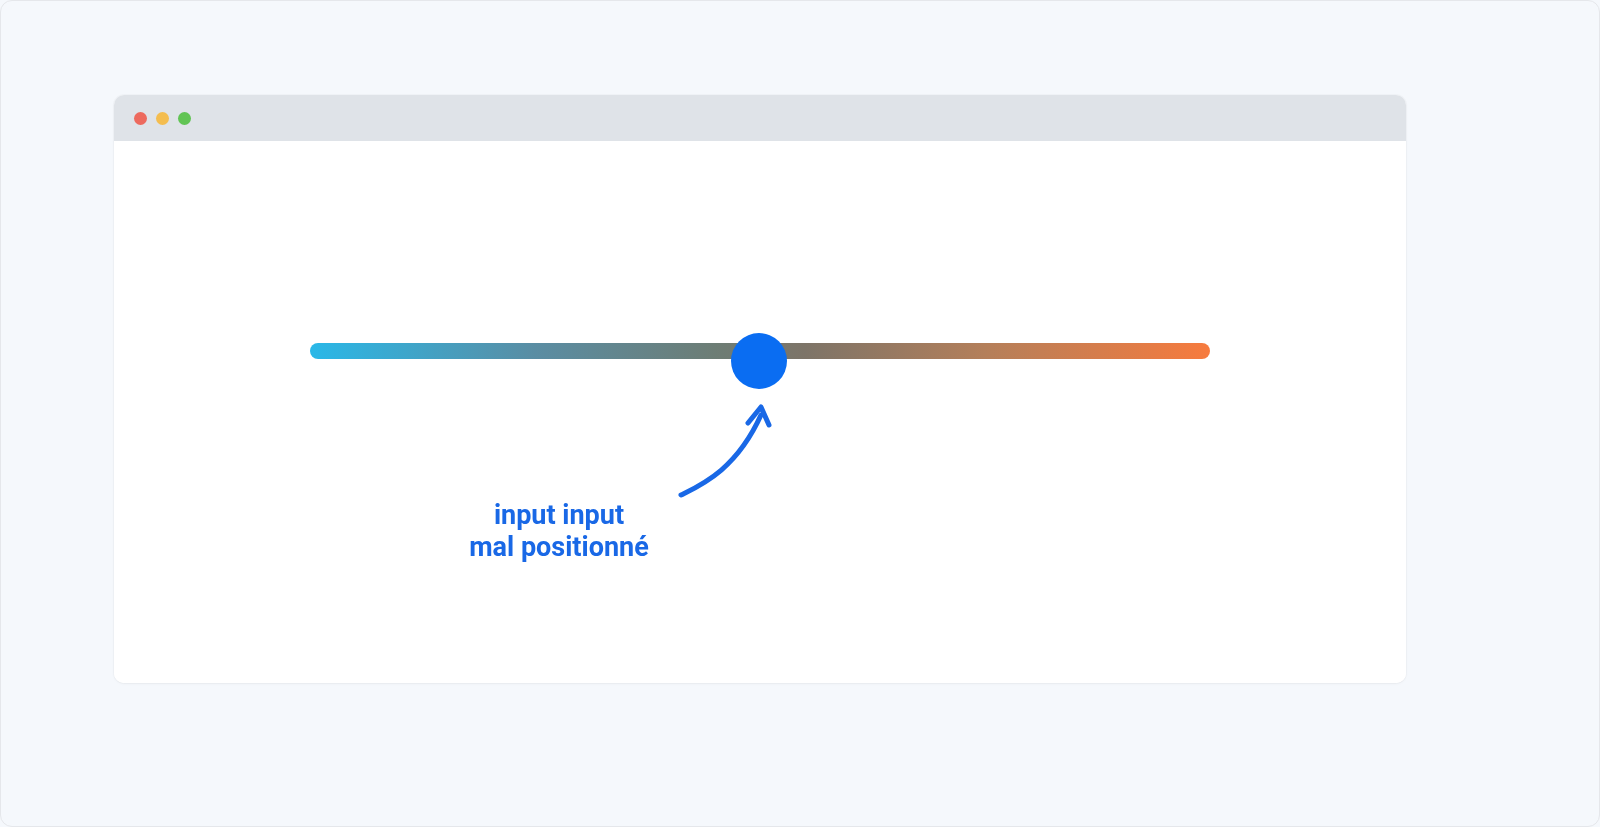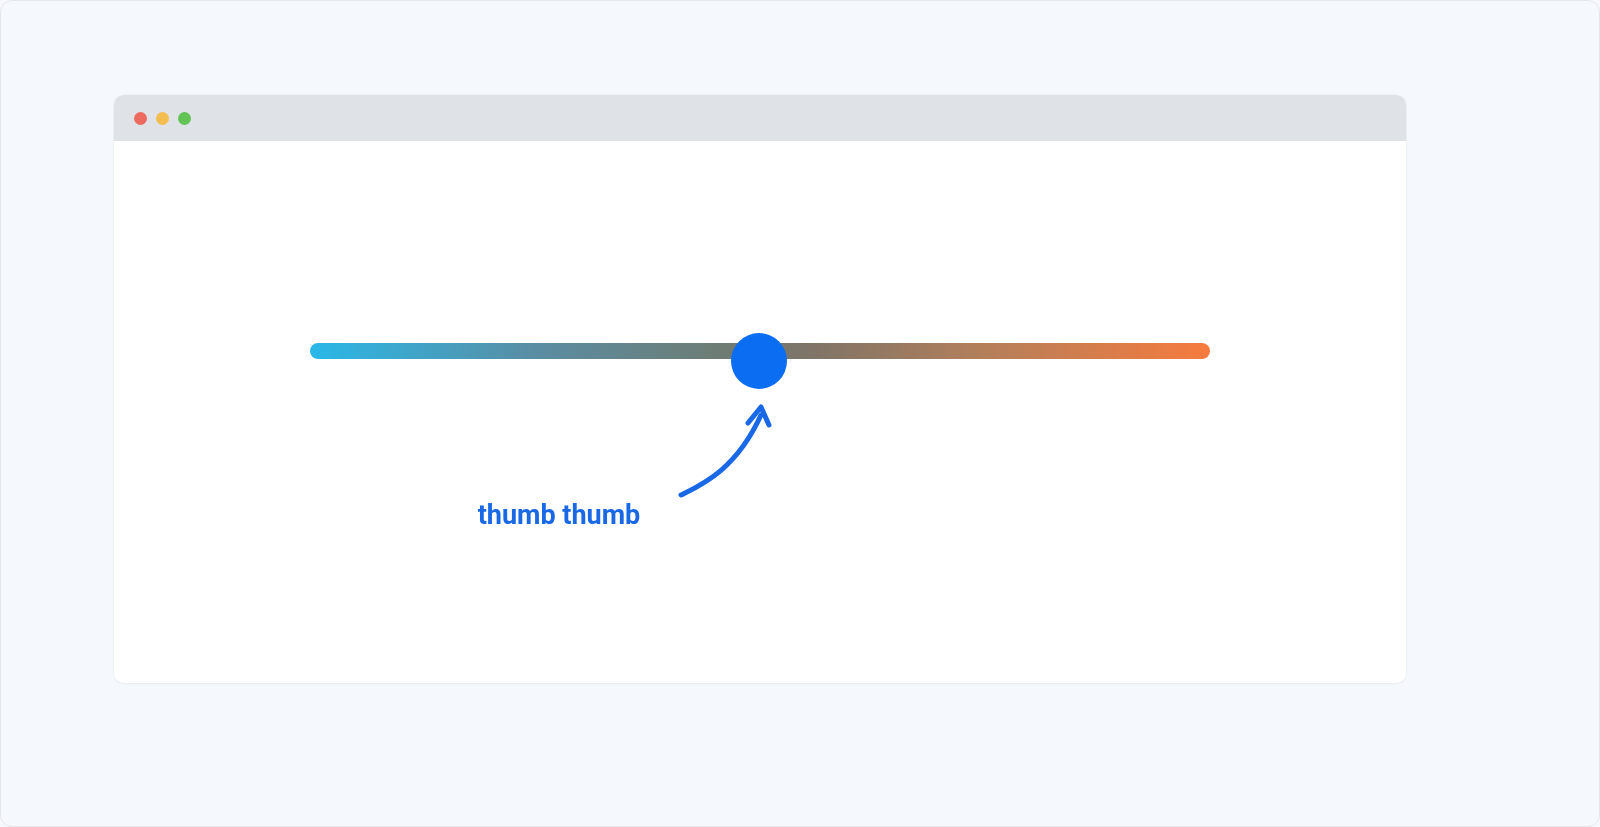--- a/index.html
+++ b/index.html
@@ -125,18 +125,19 @@
     <div class="slider-thumb"></div>
 
     <div class="arrow-wrap">
       <svg viewBox="0 0 120 110" width="120" height="110">
         <path d="M 15 100 C 35 90, 70 75, 95 20" stroke="#1968e6" stroke-width="5" fill="none" stroke-linecap="round"></path>
         <path d="M 82 28 L 95 12 L 103 30" stroke="#1968e6" stroke-width="5" fill="none" stroke-linecap="round" stroke-linejoin="round"></path>
       </svg>
     </div>
 
     <div class="annotation-title">
-      <span>thumb thumb</span><br>
+      <span>input input</span><br>
+      <span>mal positionné</span>
     </div>
 
 
   </div>
 </div>
 
 </body></html>

